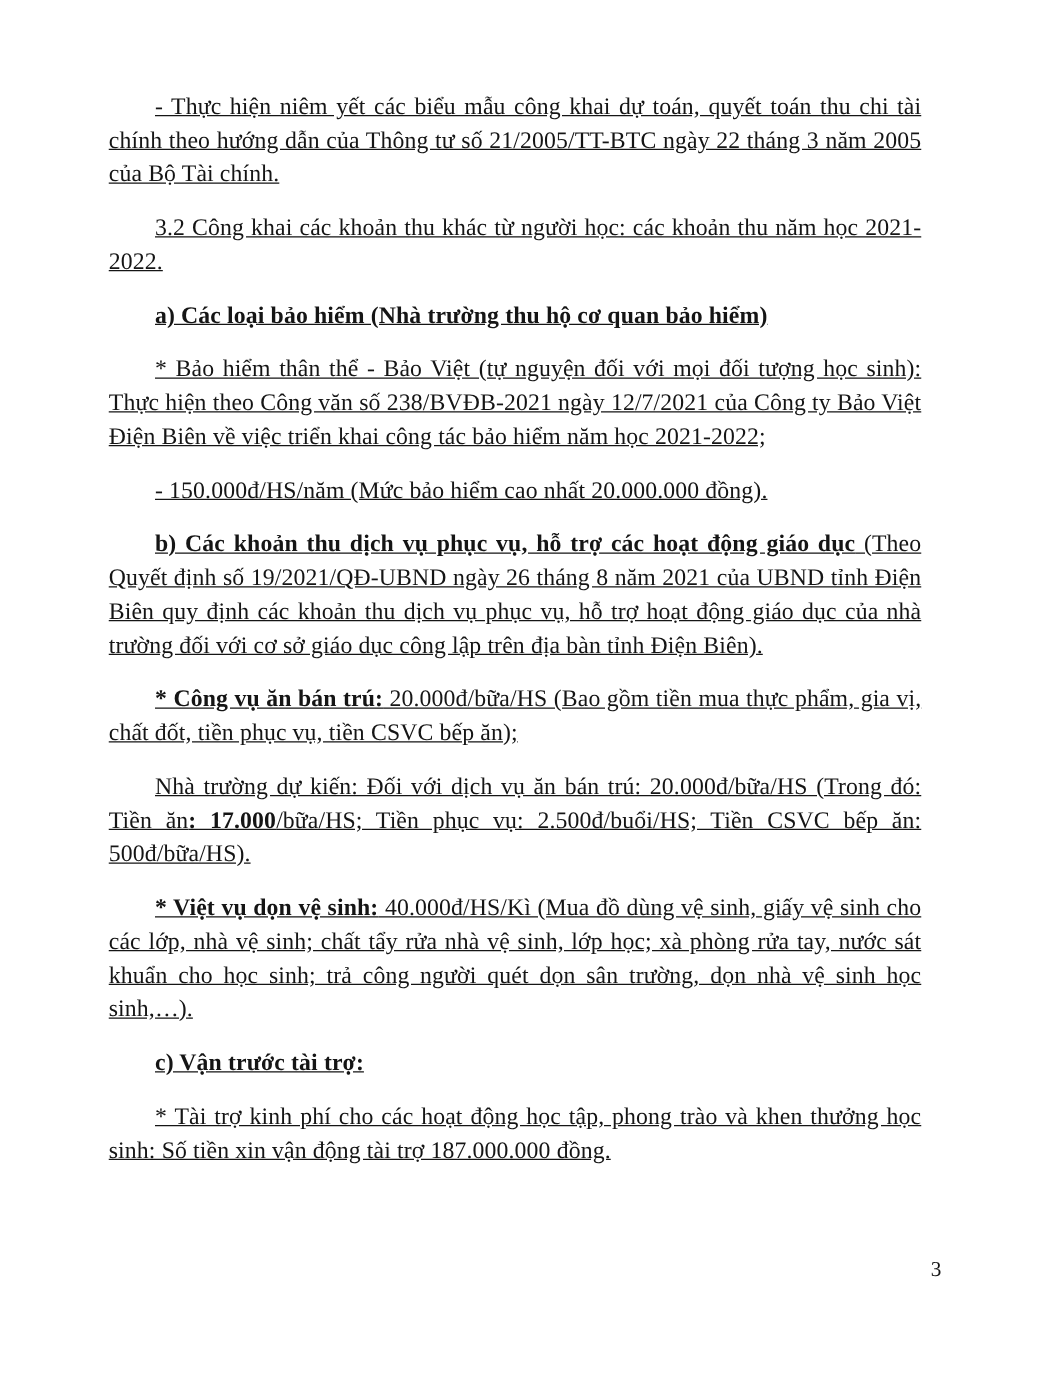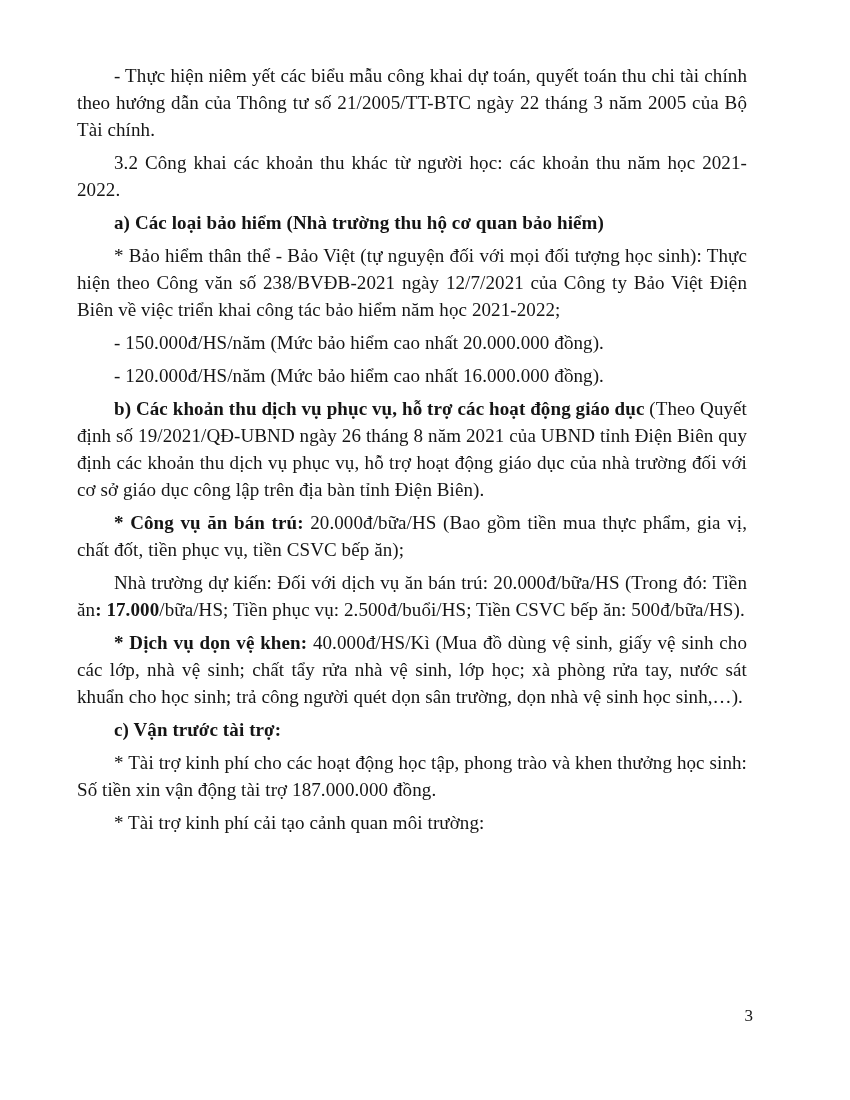--- a/index.html
+++ b/index.html
@@ -25,23 +25,24 @@
     left: 71px;
     top: 56px;
     width: 682px;
     font-size: 19px;
     line-height: 27px;
     text-align: justify;
     text-justify: inter-word;
     letter-spacing: 0.1px;
   }
   .para {
-    margin: 6px;
+    margin: 16px;
     padding: 0;
     text-indent: 37px;
+    text-decoration: underline;
   }
   .bold {
     font-weight: bold;
   }
   .page-number {
     position: absolute;
     left: 71px;
     top: 1006px;
     width: 682px;
     text-align: right;
@@ -52,23 +53,21 @@
 </head>
 <body>
 
 <div class="page">
   <div class="doc-body">
       <p class="para"><span>- Thực hiện niêm yết các biểu mẫu công khai dự toán, quyết toán thu chi tài chính theo hướng dẫn của Thông tư số 21/2005/TT-BTC ngày 22 tháng 3 năm 2005 của Bộ Tài chính.</span></p>
       <p class="para"><span>3.2 Công khai các khoản thu khác từ người học: các khoản thu năm học 2021-2022.</span></p>
       <p class="para"><span class="bold">a) Các loại bảo hiểm (Nhà trường thu hộ cơ quan bảo hiểm)</span></p>
       <p class="para"><span>* Bảo hiểm thân thể - Bảo Việt (tự nguyện đối với mọi đối tượng học sinh): Thực hiện theo Công văn số 238/BVĐB-2021 ngày 12/7/2021 của Công ty Bảo Việt Điện Biên về việc triển khai công tác bảo hiểm năm học 2021-2022;</span></p>
       <p class="para"><span>- 150.000đ/HS/năm (Mức bảo hiểm cao nhất 20.000.000 đồng).</span></p>
-      <p class="para"><span>- 120.000đ/HS/năm (Mức bảo hiểm cao nhất 16.000.000 đồng).</span></p>
       <p class="para"><span class="bold">b) Các khoản thu dịch vụ phục vụ, hỗ trợ các hoạt động giáo dục</span><span> (Theo Quyết định số 19/2021/QĐ-UBND ngày 26 tháng 8 năm 2021 của UBND tỉnh Điện Biên quy định các khoản thu dịch vụ phục vụ, hỗ trợ hoạt động giáo dục của nhà trường đối với cơ sở giáo dục công lập trên địa bàn tỉnh Điện Biên).</span></p>
       <p class="para"><span class="bold">* Công vụ ăn bán trú:</span><span> 20.000đ/bữa/HS (Bao gồm tiền mua thực phẩm, gia vị, chất đốt, tiền phục vụ, tiền CSVC bếp ăn);</span></p>
       <p class="para"><span>Nhà trường dự kiến: Đối với dịch vụ ăn bán trú: 20.000đ/bữa/HS (Trong đó: Tiền ăn</span><span class="bold">: 17.000</span><span>/bữa/HS; Tiền phục vụ: 2.500đ/buổi/HS; Tiền CSVC bếp ăn: 500đ/bữa/HS).</span></p>
-      <p class="para"><span class="bold">* Dịch vụ dọn vệ khen:</span><span> 40.000đ/HS/Kì (Mua đồ dùng vệ sinh, giấy vệ sinh cho các lớp, nhà vệ sinh; chất tẩy rửa nhà vệ sinh, lớp học; xà phòng rửa tay, nước sát khuẩn cho học sinh; trả công người quét dọn sân trường, dọn nhà vệ sinh học sinh,…).</span></p>
+      <p class="para"><span class="bold">* Việt vụ dọn vệ sinh:</span><span> 40.000đ/HS/Kì (Mua đồ dùng vệ sinh, giấy vệ sinh cho các lớp, nhà vệ sinh; chất tẩy rửa nhà vệ sinh, lớp học; xà phòng rửa tay, nước sát khuẩn cho học sinh; trả công người quét dọn sân trường, dọn nhà vệ sinh học sinh,…).</span></p>
       <p class="para"><span class="bold">c) Vận trước tài trợ:</span></p>
       <p class="para"><span>* Tài trợ kinh phí cho các hoạt động học tập, phong trào và khen thưởng học sinh: Số tiền xin vận động tài trợ 187.000.000 đồng.</span></p>
-      <p class="para"><span>* Tài trợ kinh phí cải tạo cảnh quan môi trường:</span></p>
     </div>
   <div class="page-number">3</div>
 </div>
 
 </body></html>

